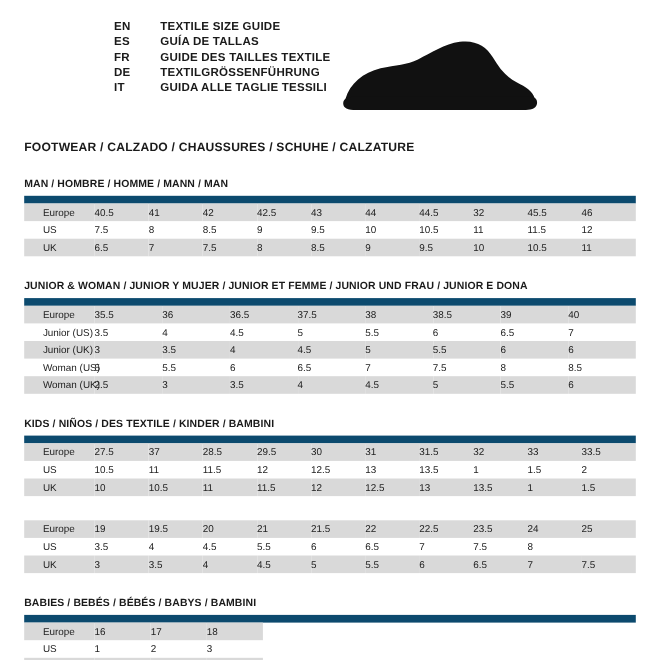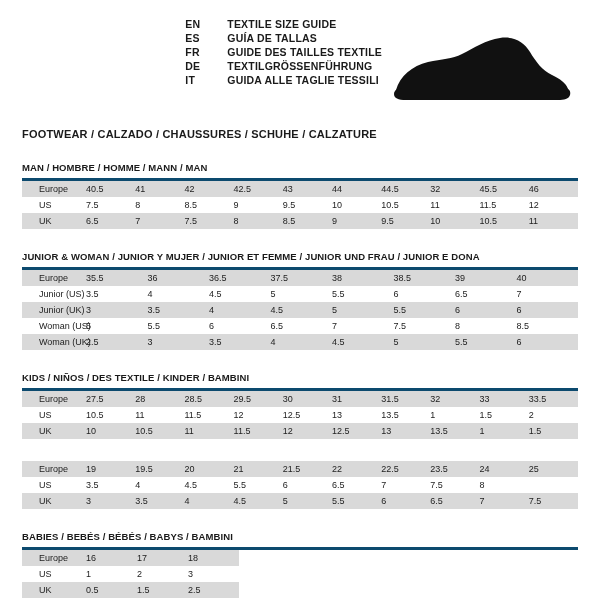--- a/index.html
+++ b/index.html
@@ -13,21 +13,21 @@
   .page {
     position: relative;
     width: 600px; height: 600px;
     padding: 18px 22px 0 22px;
   }
 
   
   .header {
     display: flex;
     align-items: flex-start;
-    justify-content: flex-end;
+    justify-content: center;
   }
   .lang-block { display: flex; flex-direction: column; gap: 2px; }
   .lang-row { display: flex; align-items: baseline; }
   .lang-code {
     width: 42px;
     font-size: 10.5px;
     font-weight: bold;
     letter-spacing: 0.2px;
   }
   .lang-title {
@@ -45,21 +45,21 @@
     font-weight: bold;
     letter-spacing: 0.2px;
   }
 
   
   .group { margin-top: 22px; }
   .group-head {
     font-size: 9.5px;
     font-weight: bold;
     padding-bottom: 5px;
-    border-bottom: 3px solid #0c4a6e;
+    border-bottom: 7px solid #0c4a6e;
     letter-spacing: 0.1px;
   }
   table {
     width: 100%;
     border-collapse: collapse;
     table-layout: fixed;
     font-size: 9px;
   }
   table td {
     padding: 3px 0 3px 0;
@@ -227,21 +227,21 @@
           </tbody>
         </table>
       </div>
       <div class="group">
         <div class="group-head">KIDS / NIÑOS / DES TEXTILE / KINDER / BAMBINI</div>
         <table>
           <tbody>
             <tr class="shaded">
               <td class="label">Europe</td>
               <td>27.5</td>
-              <td>28</td>
+              <td>37</td>
               <td>28.5</td>
               <td>29.5</td>
               <td>30</td>
               <td>31</td>
               <td>31.5</td>
               <td>32</td>
               <td>33</td>
               <td>33.5</td>
             </tr>
             <tr class="plain">

